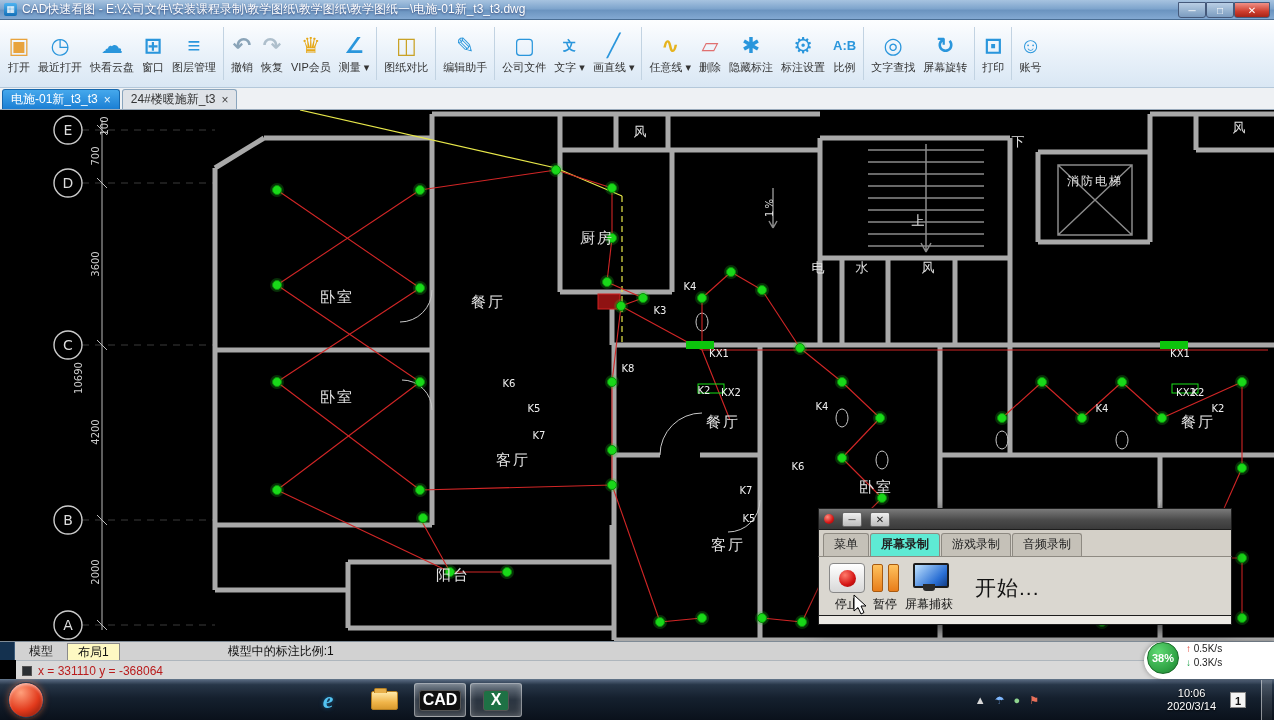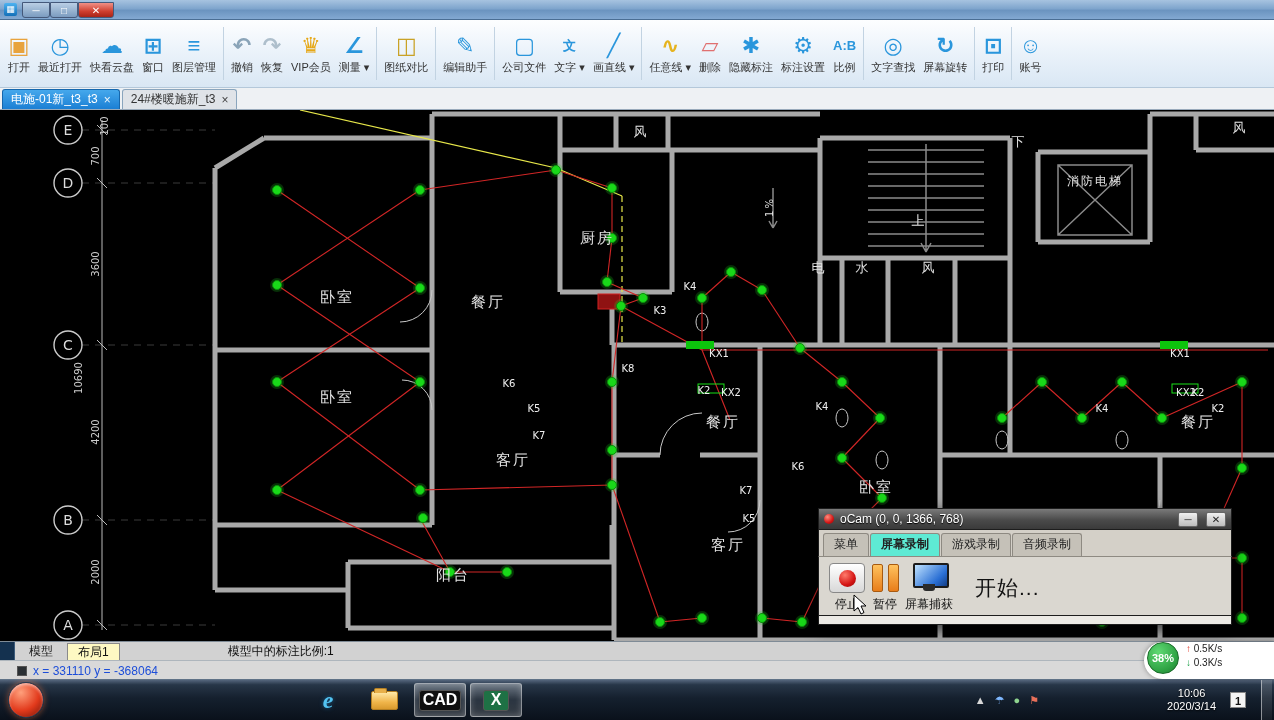--- a/index.html
+++ b/index.html
@@ -82,21 +82,21 @@
   .sheetbar { height:19px; background:#d2d2d2; border-top:1px solid #7f8b96; display:flex;
     align-items:center; font-size:12px; color:#111; }
   .sheet-corner { width:15px; height:100%; background:#14314f; border-right:1px solid #3b5a7a; }
   .sheet-tab { height:17px; line-height:16px; padding:0 10px; margin-left:4px; }
   .sheet-tab.model { color:#222;text-align:center; }
   .sheet-tab.layout { background:#fef9c3; border:1px solid #8a8a8a; border-bottom:none; }
   .sheet-scale { margin-left:108px; color:#111; }
 
   
   .statusbar { height:20px; background:#d9d9d9; border-top:1px solid #aeb6bd; display:flex;
-    align-items:center; gap:6px; padding:0 17px; font-size:12px; color:#1d4ed8; }
+    align-items:center; gap:6px; padding:0 6px; font-size:12px; color:#b91c1c;margin-left:16px; }
   .status-glyph { width:10px; height:10px; background:#2b2f33; border:1px solid #555; }
 
   
   .net-badge { position:absolute; right:0; top:642px; width:130px; height:37px; background:#fff;
     border-radius:19px 0 0 19px; box-shadow:0 0 5px rgba(0,0,0,.35); display:flex; align-items:flex-start;
     padding-left:3px; z-index:40; }
   .net-circle { width:32px; height:32px; border-radius:50%;
     background:radial-gradient(circle at 35% 30%,#5fd973,#2fa344 65%,#1d7a2f);
     color:#fff; font-size:11px; font-weight:bold; display:flex; align-items:center; justify-content:center;
     border:1px solid #1a6b29; }
@@ -133,20 +133,21 @@
   .show-desktop { width:11px; height:41px; margin-left:7px; border-left:1px solid rgba(255,255,255,.5);
     background:linear-gradient(rgba(255,255,255,.16),rgba(255,255,255,.05)); }
 </style>
 </head>
 <body>
 
 <div class="app">
 
   <div class="titlebar">
     <div class="title-icon">▦</div>
+    <div class="title-text">CAD快速看图 - E:\公司文件\安装课程录制\教学图纸\教学图纸\教学图纸一\电施-01新_t3_t3.dwg</div>
     <div class="win-controls">
       <div class="win-btn">─</div>
       <div class="win-btn">□</div>
       <div class="win-btn close">✕</div>
     </div>
   </div>
 
   <div class="toolbar" id="main-toolbar">
       <div class="tb-btn">
         <div class="tb-ic" style="color: rgb(232, 163, 61);">▣</div>
@@ -539,21 +540,20 @@
           <text x="1186" y="286" fill="#f0f0f0" font-size="10" text-anchor="middle">KX2</text>
           <text x="1198" y="286" fill="#f0f0f0" font-size="10" text-anchor="middle">K2</text>
           <text x="1218" y="302" fill="#f0f0f0" font-size="10" text-anchor="middle">K2</text>
         </g>
     </svg>
 
     
     <div class="ocam">
       <div class="ocam-title">
         <span class="ocam-dot"></span>
-        <span class="ocam-title-text">oCam (0, 0, 1366, 768)</span>
         <span class="ocam-winbtn">─</span>
         <span class="ocam-winbtn">✕</span>
       </div>
       <div class="ocam-tabs" id="ocam-tabs">
           <div class="ocam-tab">菜单</div>
           <div class="ocam-tab active">屏幕录制</div>
           <div class="ocam-tab">游戏录制</div>
           <div class="ocam-tab">音频录制</div>
         </div>
       <div class="ocam-body">

